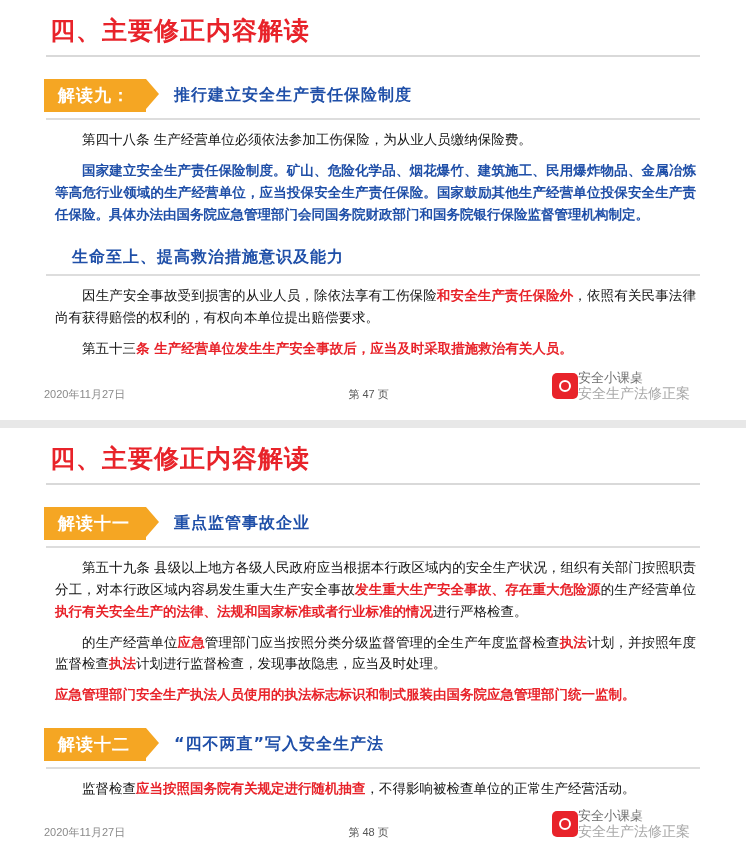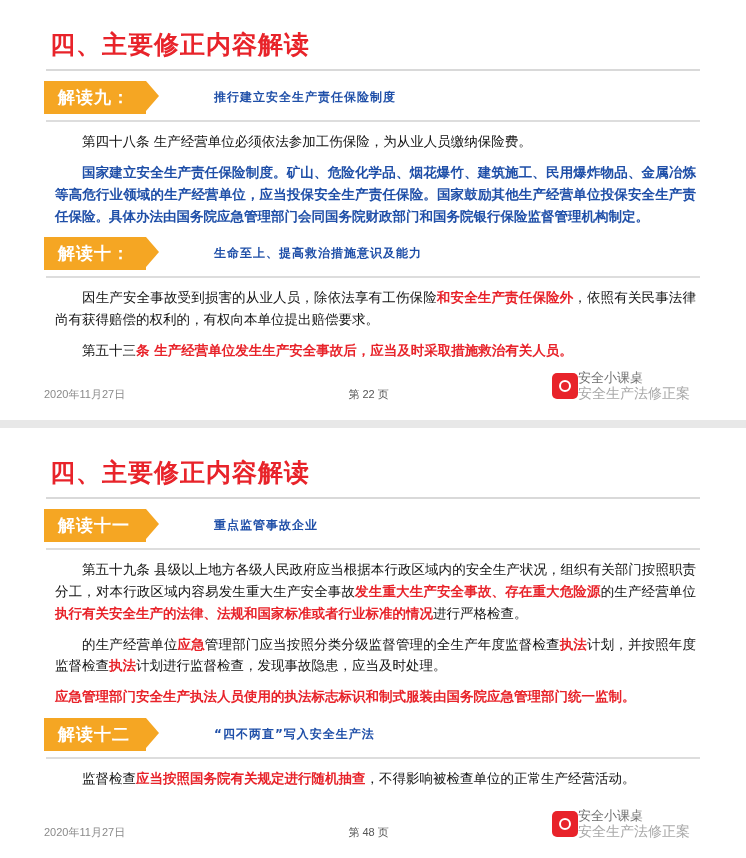--- a/index.html
+++ b/index.html
@@ -30,35 +30,34 @@
     height: 100%;
     padding: 0 44px;
     box-sizing: border-box;
   }
 
   .slide-title {
     color: #e8232a;
     font-size: 25px;
     font-weight: bold;
     letter-spacing: 1px;
-    padding-top: 28px;
+    padding-top: 14px;
     padding-left: 6px;
     font-family: "DejaVu Sans", "Liberation Sans", sans-serif;
   }
   .title-rule {
     border-bottom: 2px solid #d9d9d9;
     margin: 8px 2px 0 2px;
   }
 
   
   .sec-head {
     display: flex;
     align-items: center;
-    margin-top: 10px;
-    gap: 40px;
+    margin-top: 22px;
   }
   .sec-tag {
     position: relative;
     background: #f5a623;
     color: #ffffff;
     font-size: 17px;
     font-weight: bold;
     padding: 5px 16px 5px 14px;
     letter-spacing: 1px;
     font-family: "DejaVu Sans", "Liberation Sans", sans-serif;
@@ -67,21 +66,21 @@
     content: "";
     position: absolute;
     right: -13px;
     top: 0;
     border-top: 15px solid transparent;
     border-bottom: 15px solid transparent;
     border-left: 13px solid #f5a623;
   }
   .sec-title {
     color: #1f4fa8;
-    font-size: 12px;
+    font-size: 16px;
     font-weight: bold;
     margin-left: 28px;
     letter-spacing: 1px;
     font-family: "DejaVu Sans", "Liberation Sans", sans-serif;
   }
   .sec-rule {
     border-bottom: 2px solid #dddddd;
     margin: 6px 2px 0 2px;
   }
 
@@ -150,30 +149,29 @@
 
       <div class="sec-head">
         <span class="sec-tag">解读九：</span>
         <span class="sec-title">推行建立安全生产责任保险制度</span>
       </div>
       <div class="sec-rule"></div>
       <div class="para indent"><span class="blk">第四十八条  生产经营单位必须依法参加工伤保险，为从业人员缴纳保险费。</span></div>
       <div class="para indent"><span class="blue-b">国家建立安全生产责任保险制度。矿山、危险化学品、烟花爆竹、建筑施工、民用爆炸物品、金属冶炼等高危行业领域的生产经营单位，应当投保安全生产责任保险。国家鼓励其他生产经营单位投保安全生产责任保险。具体办法由国务院应急管理部门会同国务院财政部门和国务院银行保险监督管理机构制定。</span></div>
 
       <div class="sec-head">
-        <span class="sec-tag">解读十：</span>
         <span class="sec-title">生命至上、提高救治措施意识及能力</span>
       </div>
       <div class="sec-rule"></div>
       <div class="para indent"><span class="blk">因生产安全事故受到损害的从业人员，除依法享有工伤保险</span><span class="red-b">和安全生产责任保险外</span><span class="blk">，依照有关民事法律尚有获得赔偿的权利的，有权向本单位提出赔偿要求。</span></div>
       <div class="para indent"><span class="blk">第五十三</span><span class="red-b">条  生产经营单位发生生产安全事故后，应当及时采取措施救治有关人员。</span></div>
 
       <div class="footer">
         <span class="footer-date">2020年11月27日</span>
-        <span class="footer-page">第 22 页</span>
+        <span class="footer-page">第 47 页</span>
         <span class="brand">
           <span class="brand-logo"></span>
           <span class="brand-text">
             <span class="brand-name">安全小课桌</span>
             <span class="brand-sub">安全生产法修正案</span>
           </span>
         </span>
       </div>
     </div>
   </div>

